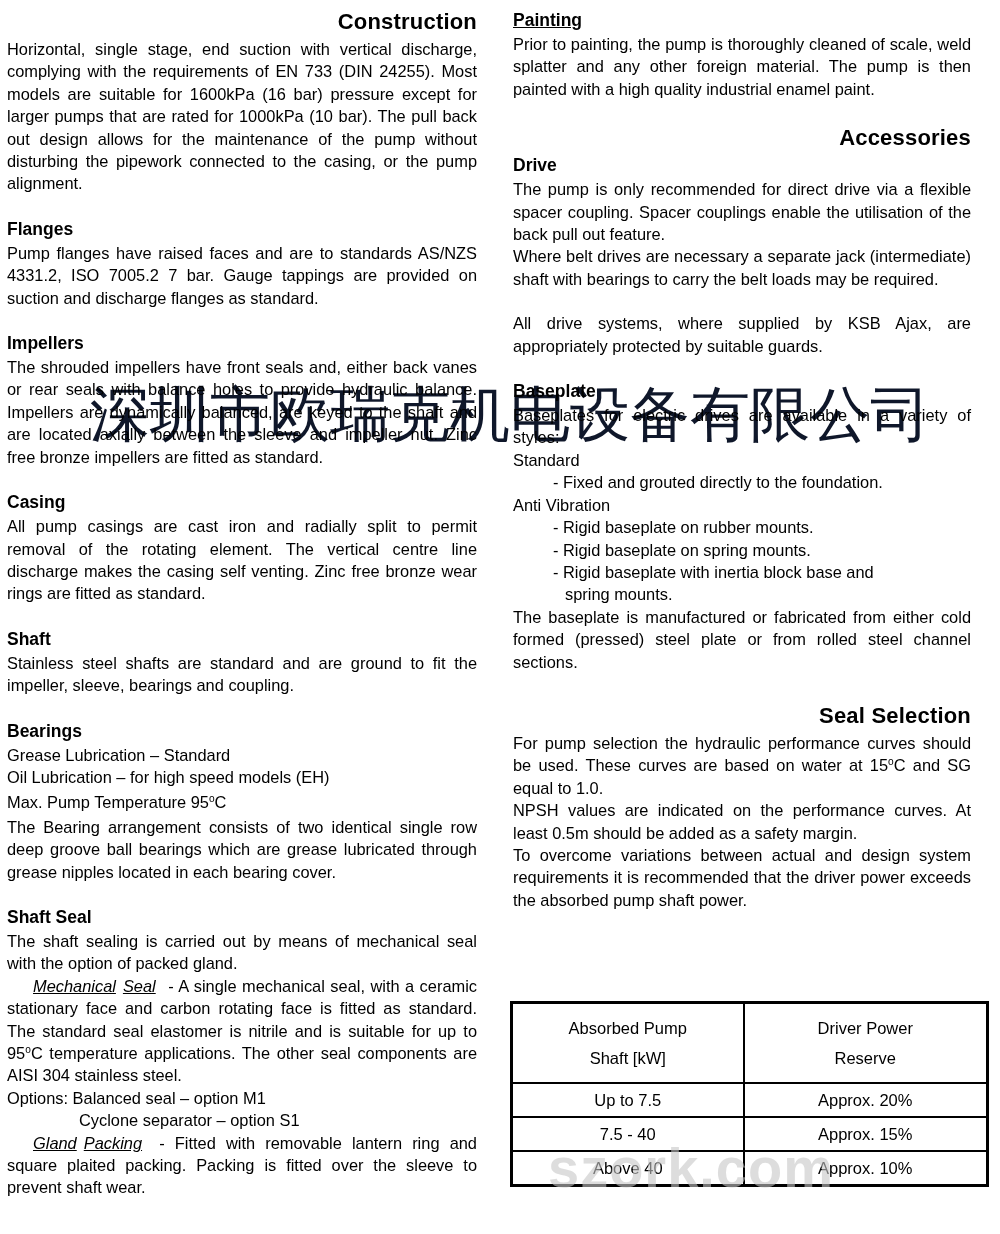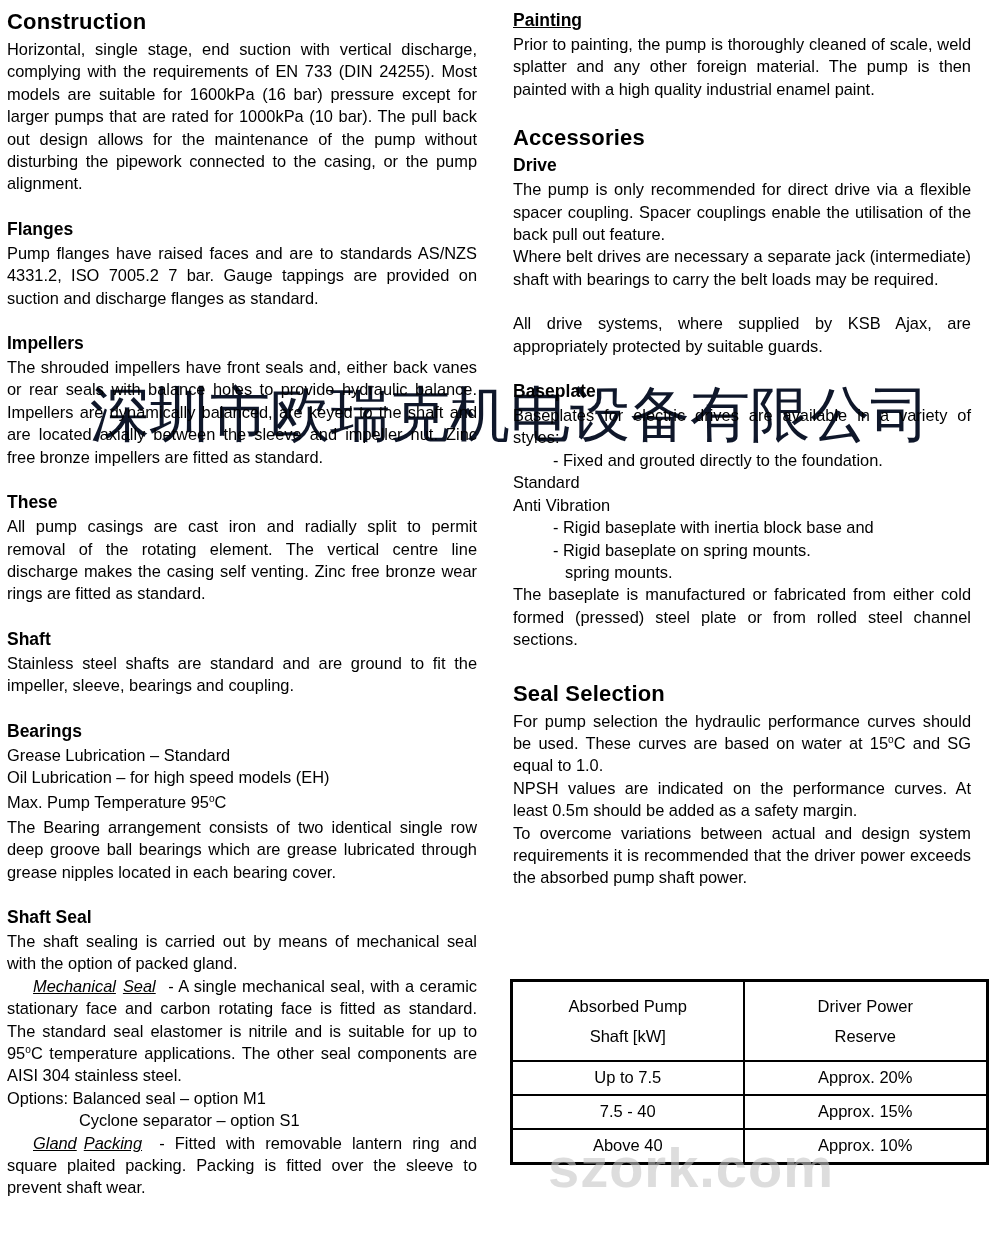--- a/index.html
+++ b/index.html
@@ -5,21 +5,21 @@
   html,body { margin:0; padding:0; }
   body {
     width:1000px; height:1234px; background:#ffffff; color:#000;
     font-family:"Liberation Sans", sans-serif;
     position:relative; overflow:hidden;
   }
   .col { position:absolute; top:9px; z-index:1; }
   .col-left  { left:7px;  width:470px; }
   .col-right { left:513px; width:458px; }
 
-  h1 { font-size:22px; font-weight:bold; margin:0 0 3px 0; line-height:26px; letter-spacing:0.2px; }
+  h1 { font-size:22px; font-weight:bold; margin:0 0 3px 0; line-height:26px; letter-spacing:0.2px;text-align:right; }
   h1.mt { margin-top:25px; }
   h1.mt-lg { margin-top:30px; }
   h2 { font-size:17.5px; font-weight:bold; margin:23px 0 2px 0; line-height:22px; }
   h2.tight { margin-top:3px; }
 
   p { margin:0; font-size:16.4px; line-height:22.4px; text-align:justify; }
   p.line { text-align:left; }
   .gap-before { margin-top:22px; }
   .indent { text-indent:26px; }
   .opt2 { padding-left:72px; }
@@ -63,21 +63,21 @@
 
   <h1>Construction</h1>
   <p>Horizontal, single stage, end suction with vertical discharge, complying with the requirements of EN 733 (DIN 24255). Most models are suitable for 1600kPa (16 bar) pressure except for larger pumps that are rated for 1000kPa (10 bar). The pull back out design allows for the maintenance of the pump without disturbing the pipework connected to the casing, or the pump alignment.</p>
 
   <h2>Flanges</h2>
   <p>Pump flanges have raised faces and are to standards AS/NZS 4331.2, ISO 7005.2 7 bar. Gauge tappings are provided on suction and discharge flanges as standard.</p>
 
   <h2>Impellers</h2>
   <p>The shrouded impellers have front seals and, either back vanes or rear seals with balance holes to provide hydraulic balance. Impellers are dynamically balanced, are keyed to the shaft and are located axially between the sleeve and impeller nut. Zinc free bronze impellers are fitted as standard.</p>
 
-  <h2>These</h2>
+  <h2>Casing</h2>
   <p>All pump casings are cast iron and radially split to permit removal of the rotating element. The vertical centre line discharge makes the casing self venting. Zinc free bronze wear rings are fitted as standard.</p>
 
   <h2>Shaft</h2>
   <p>Stainless steel shafts are standard and are ground to fit the impeller, sleeve, bearings and coupling.</p>
 
   <h2>Bearings</h2>
   <p class="line">Grease Lubrication – Standard</p>
   <p class="line">Oil Lubrication – for high speed models (EH)</p>
   <p class="line temp-line"><span>Max. Pump Temperature 95</span><span class="sup">o</span><span>C</span></p>
   <p>The Bearing arrangement consists of two identical single row deep groove ball bearings which are grease lubricated through grease nipples located in each bearing cover.</p>
@@ -98,25 +98,26 @@
 
   <h1 class="mt">Accessories</h1>
 
   <h2 class="tight">Drive</h2>
   <p>The pump is only recommended for direct drive via a flexible spacer coupling. Spacer couplings enable the utilisation of the back pull out feature.</p>
   <p>Where belt drives are necessary a separate jack (intermediate) shaft with bearings to carry the belt loads may be required.</p>
   <p class="gap-before">All drive systems, where supplied by KSB Ajax, are appropriately protected by suitable guards.</p>
 
   <h2>Baseplate</h2>
   <p>Baseplates for electric drives are available in a variety of styles:</p>
+  <p class="line">Standard</p>
   <p class="line bullet">- Fixed and grouted directly to the foundation.</p>
-  <p class="line">Standard</p>
   <p class="line">Anti Vibration</p>
+  <p class="line bullet">- Rigid baseplate on rubber mounts.</p>
+  <p class="line bullet">- Rigid baseplate on spring mounts.</p>
   <p class="line bullet">- Rigid baseplate  with inertia block base and</p>
-  <p class="line bullet">- Rigid baseplate on spring mounts.</p>
   <p class="line bullet-cont">spring mounts.</p>
   <p>The baseplate is manufactured or fabricated from either cold formed (pressed) steel plate or from rolled steel channel sections.</p>
 
   <h1 class="mt-lg">Seal Selection</h1>
   <p><span>For pump selection the hydraulic performance curves should be used. These curves are based on water at 15</span><span class="sup">o</span><span>C and SG equal to 1.0.</span></p>
   <p>NPSH values are indicated on the performance curves. At least 0.5m should be added as a safety margin.</p>
   <p>To overcome variations between actual and design system requirements it is recommended that the driver power exceeds the absorbed pump shaft power.</p>
 
   <table class="spec-table">
     <colgroup>

